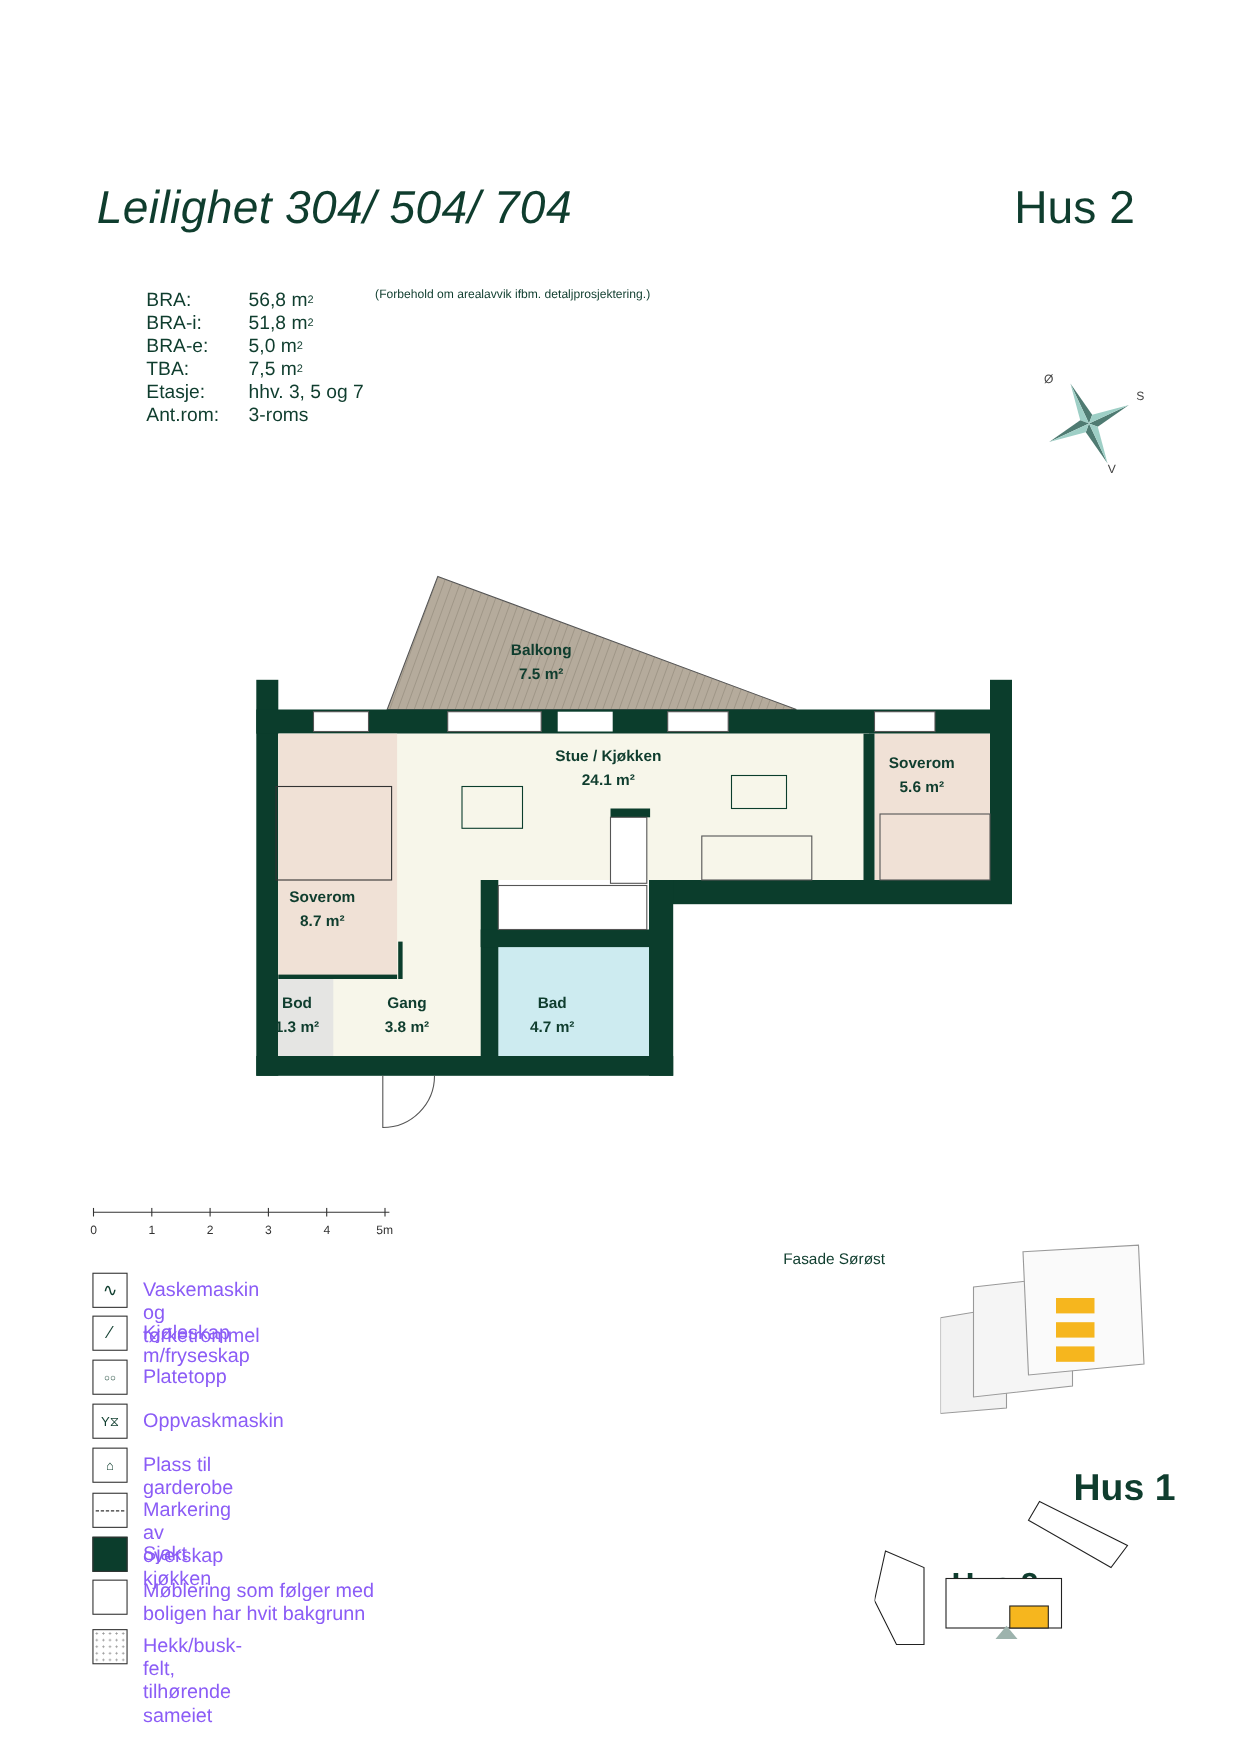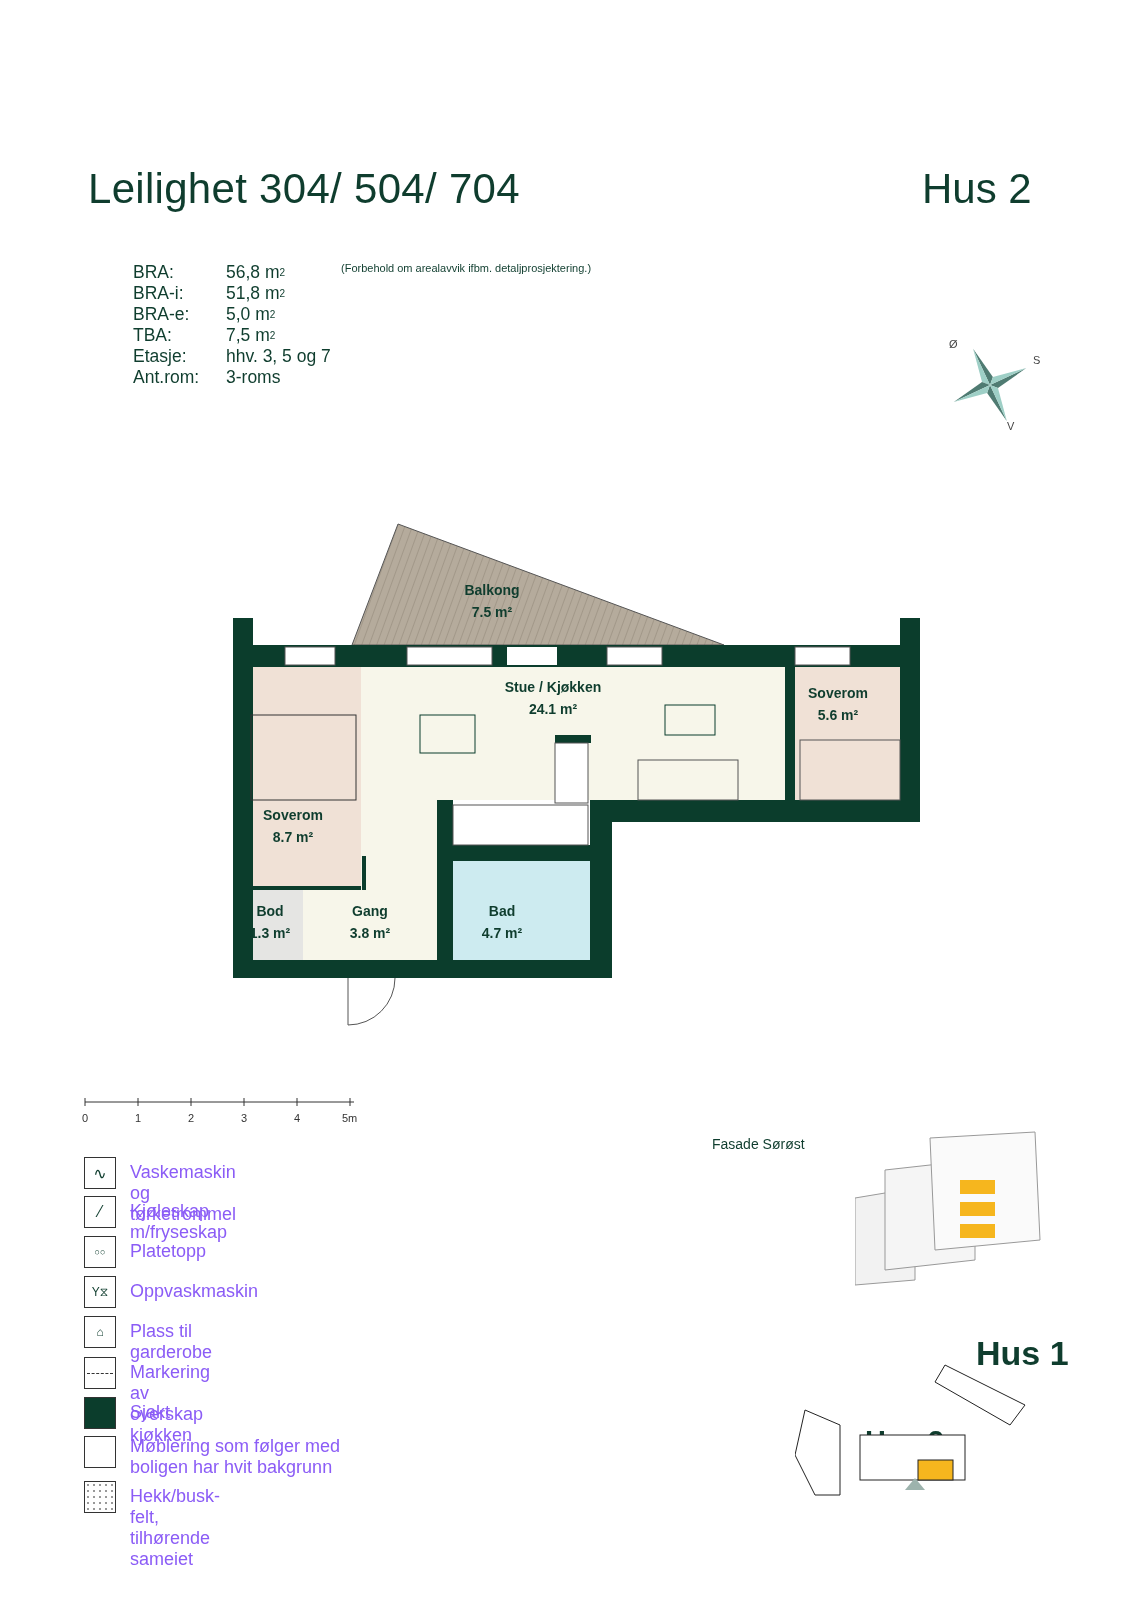--- a/index.html
+++ b/index.html
@@ -1,18 +1,18 @@
 <!DOCTYPE html>
 <html><head>
 <meta charset="utf-8">
 <style>
   html,body{margin:0;padding:0;background:#fff;}
   body{width:1127px;height:1600px;position:relative;overflow:hidden;font-family:"Liberation Sans",sans-serif;color:#0f3d2e;}
   .abs{position:absolute;}
-  .title{left:88px;top:165px;font-size:42px;letter-spacing:0.3px;}
+  .title{left:88px;top:165px;font-size:42px;letter-spacing:0.3px;font-style:italic;}
   .hus{left:922px;top:165px;font-size:42px;}
   .facts{left:88px;top:262px;font-size:17.5px;line-height:21px;margin-left:45px;}
   .facts .row{display:flex;}
   .facts .k{width:93px;}
   .note{left:341px;top:262px;font-size:11px;}
   sup{font-size:10px;}
   .compass{left:935px;top:330px;width:110px;height:110px;}
   .plan{left:225px;top:515px;width:700px;height:515px;}
   .scale{left:82px;top:1098px;width:300px;height:30px;}
   .legend{left:84px;top:1157px;}

